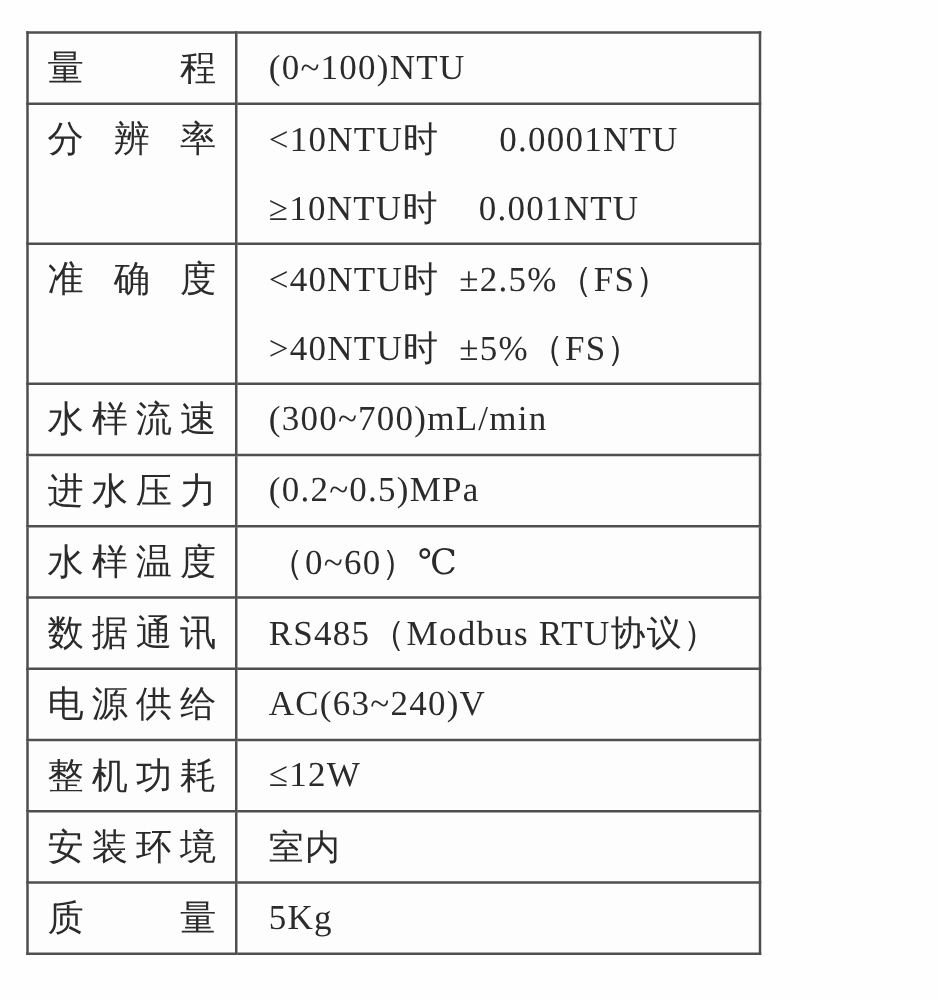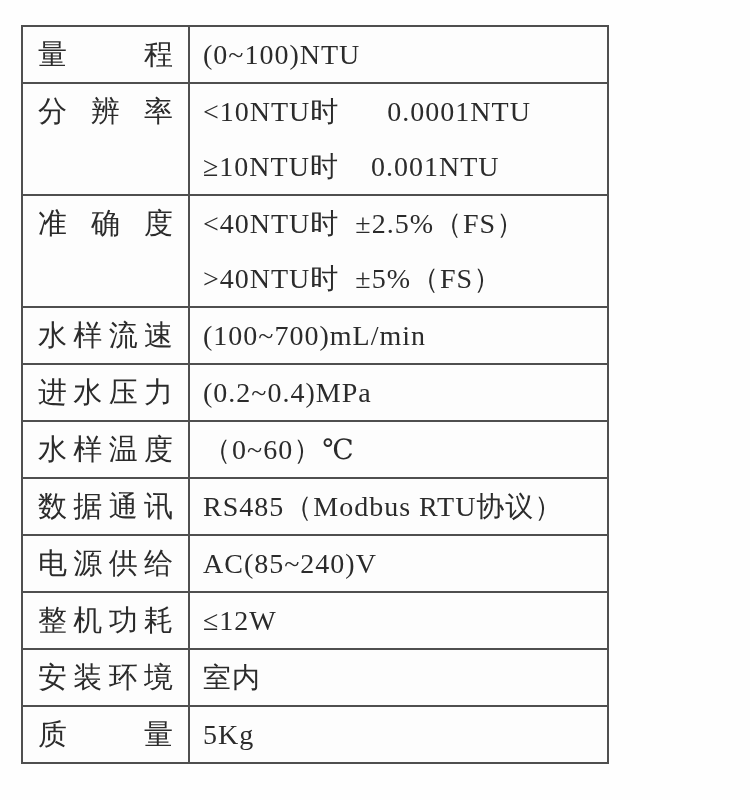--- a/index.html
+++ b/index.html
@@ -37,21 +37,21 @@
   .label-cell .line { padding: 0 15px; }
   .label-spread {
     display: flex;
     justify-content: space-between;
     width: 100%;
     font-size: 29px;
     letter-spacing: 0;
     color: #2b2b2b;
   }
   .value-cell .line {
-    padding: 0 13px;
+    padding: 0 25px;
     white-space: pre;
     font-size: 28px;
     letter-spacing: 1px;
     color: #2b2b2b;
   }
 </style>
 </head>
 <body>
 
 <div class="page">
@@ -105,36 +105,36 @@
             <div class="line">
               <span class="label-spread">
                 <span>水</span>
                 <span>样</span>
                 <span>流</span>
                 <span>速</span>
               </span>
             </div>
           </td>
           <td class="value-cell">
-            <div class="line">(100~700)mL/min</div>
+            <div class="line">(300~700)mL/min</div>
           </td>
         </tr>
         <tr>
           <td class="label-cell">
             <div class="line">
               <span class="label-spread">
                 <span>进</span>
                 <span>水</span>
                 <span>压</span>
                 <span>力</span>
               </span>
             </div>
           </td>
           <td class="value-cell">
-            <div class="line">(0.2~0.4)MPa</div>
+            <div class="line">(0.2~0.5)MPa</div>
           </td>
         </tr>
         <tr>
           <td class="label-cell">
             <div class="line">
               <span class="label-spread">
                 <span>水</span>
                 <span>样</span>
                 <span>温</span>
                 <span>度</span>
@@ -165,21 +165,21 @@
             <div class="line">
               <span class="label-spread">
                 <span>电</span>
                 <span>源</span>
                 <span>供</span>
                 <span>给</span>
               </span>
             </div>
           </td>
           <td class="value-cell">
-            <div class="line">AC(85~240)V</div>
+            <div class="line">AC(63~240)V</div>
           </td>
         </tr>
         <tr>
           <td class="label-cell">
             <div class="line">
               <span class="label-spread">
                 <span>整</span>
                 <span>机</span>
                 <span>功</span>
                 <span>耗</span>

